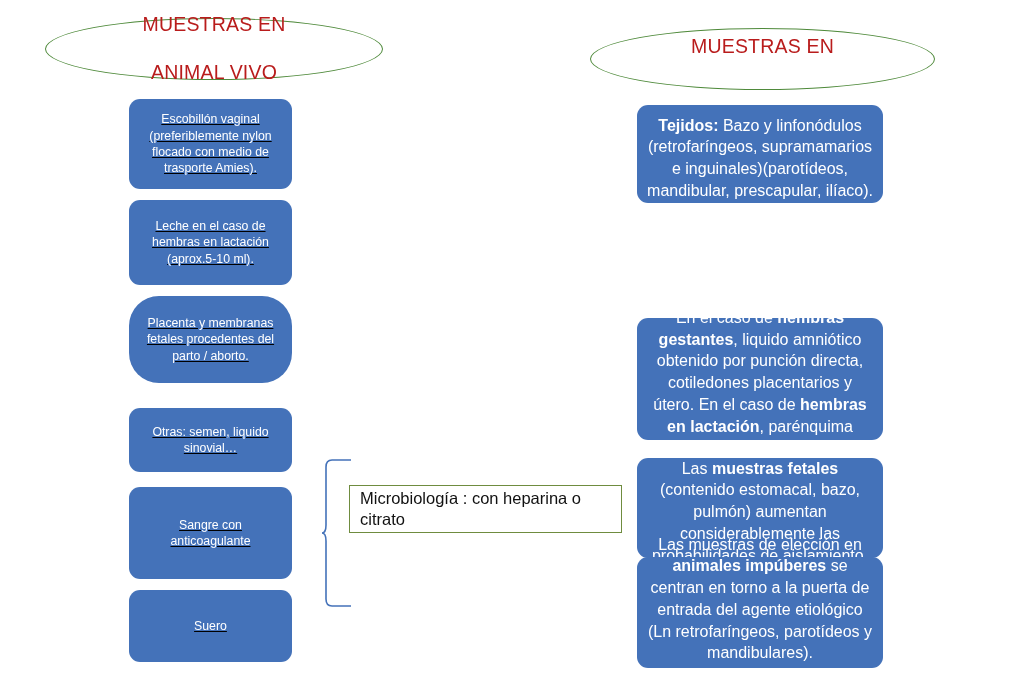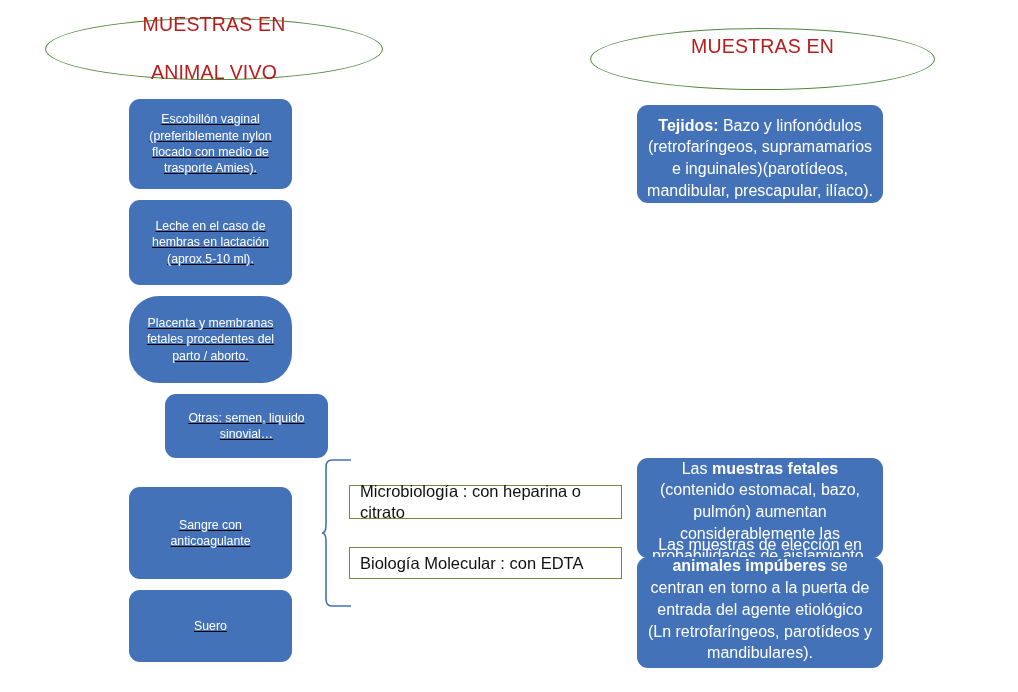--- a/index.html
+++ b/index.html
@@ -128,49 +128,49 @@
   </div>
 
   <div class="bluebox col-left" style="top:200px; height:85px;">
     <span>Leche en el caso de hembras en lactación (aprox.5-10 ml).</span>
   </div>
 
   <div class="bluebox col-left" style="top:296px; height:87px;border-radius:30px;">
     <span>Placenta y membranas fetales procedentes del parto / aborto.</span>
   </div>
 
-  <div class="bluebox col-left" style="top:394px; height:64px;margin-left:36px;">
+  <div class="bluebox col-left" style="top:408px; height:64px;">
     <span>Otras: semen, liquido sinovial…</span>
   </div>
 
   <div class="bluebox col-left" style="top:487px; height:92px;align-items:center;">
     <span>Sangre con anticoagulante</span>
   </div>
 
   <div class="bluebox col-left" style="top:590px; height:72px;">
     <span>Suero</span>
   </div>
 
   <svg class="bracket" viewBox="0 0 30 148">
     <path d="M29 1 H10 Q4 1 4 8 V66 Q4 74 0 74 Q4 74 4 82 V140 Q4 147 10 147 H29" fill="none" stroke="#4472b9" stroke-width="1.6"></path>
   </svg>
 
-  <div class="whitebox" style="left:349px; top:485px; width:273px; height:34px;">
+  <div class="whitebox" style="left:349px; top:485px; width:273px; height:48px;">
     <span>Microbiología : con heparina o citrato</span>
   </div>
 
-  <div class="whitebox" style="left:349px; top:547px; width:273px; height:32px;">
-    <span>Biología Molecular : con EDTA</span>
-  </div>
 
   <div class="bluebox right col-right" style="top:105px; height:98px;">
     <span><b>Tejidos:</b> Bazo y linfonódulos (retrofaríngeos, supramamarios e inguinales)(parotídeos, mandibular, prescapular, ilíaco).</span>
   </div>
 
 
+  <div class="bluebox right col-right" style="top:318px; height:122px;">
+    <span>En el caso de <b>hembras gestantes</b>, liquido amniótico obtenido por punción directa, cotiledones placentarios y útero. En el caso de <b>hembras en lactación</b>, parénquima mamario y leche.</span>
+  </div>
 
   <div class="bluebox right col-right" style="top:458px; height:100px;">
     <span>Las <b>muestras fetales</b> (contenido estomacal, bazo, pulmón) aumentan considerablemente las probabilidades de aislamiento.</span>
   </div>
 
   <div class="bluebox right col-right" style="top:557px; height:111px;align-items:flex-end;">
     <span>Las muestras de elección en <b>animales impúberes</b> se centran en torno a la puerta de entrada del agente etiológico (Ln retrofaríngeos, parotídeos y mandibulares).</span>
   </div>
 
 </div>

